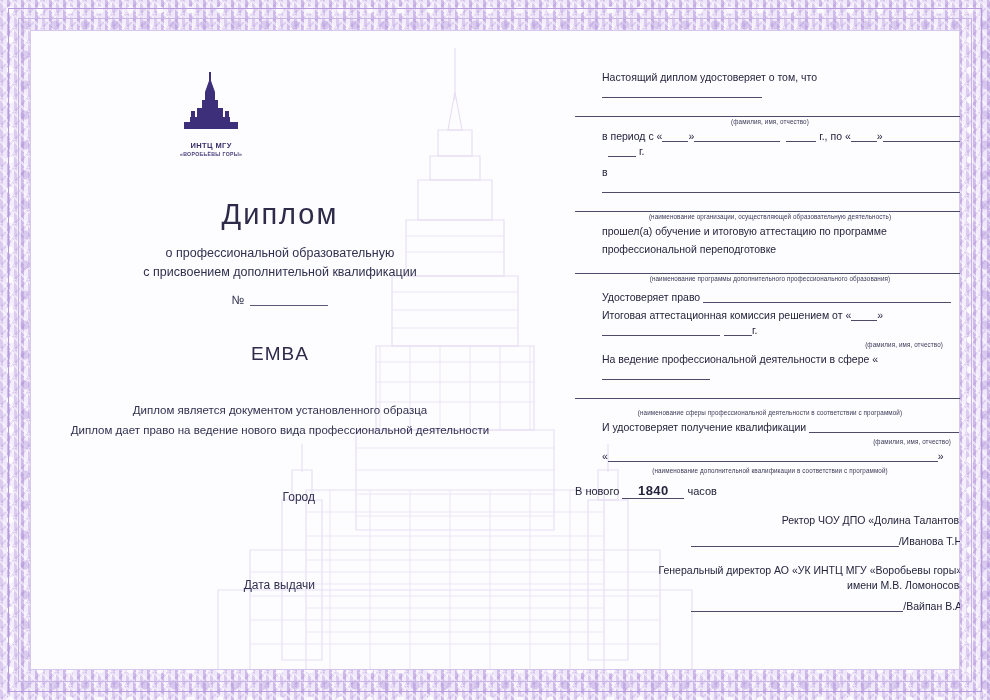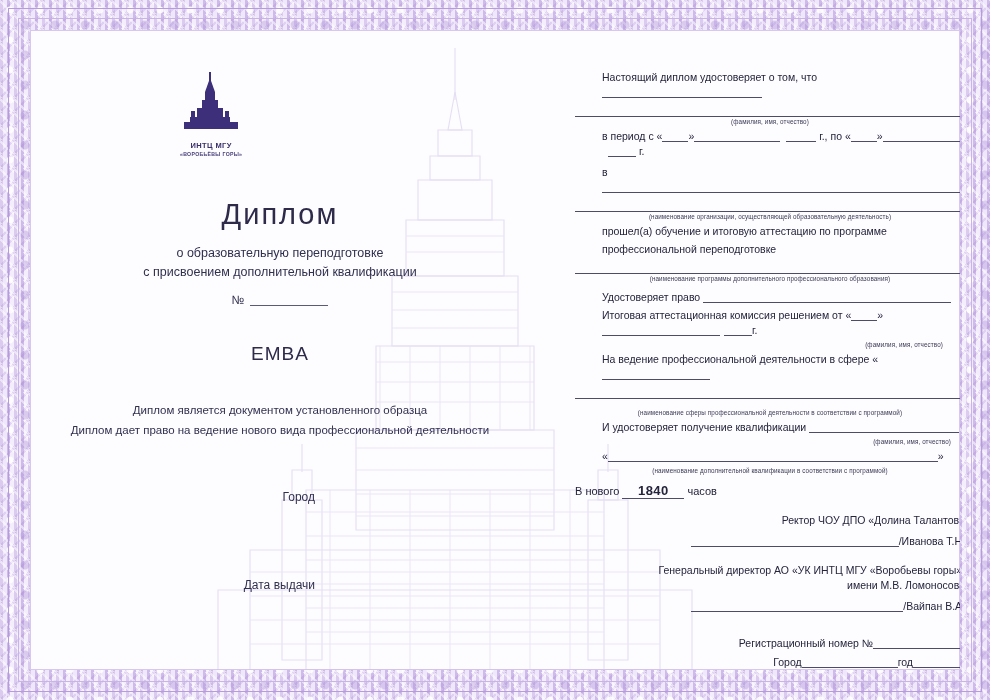--- a/index.html
+++ b/index.html
@@ -224,21 +224,21 @@
             <rect x="43" y="41" width="4" height="8"></rect>
           </svg>
           <div class="logo-caption">ИНТЦ МГУ</div>
           <div class="logo-caption sub">«ВОРОБЬЁВЫ ГОРЫ»</div>
         </div>
       </div>
 
       <div class="diploma-title">Диплом</div>
 
       <div class="subtitle">
-        <div>о образовательную переподготовке</div>
+        <div>о профессиональной образовательную</div>
         <div>с присвоением дополнительной квалификации</div>
       </div>
 
       <div class="numline">
         <span>№</span><span class="nl"></span>
       </div>
 
       <div class="program">EMBA</div>
 
       <div class="note">
@@ -320,24 +320,16 @@
       </div>
 
       <div class="rector">
         <div>Генеральный директор АО «УК ИНТЦ МГУ «Воробьевы горы»,</div>
         <div>имени М.В. Ломоносова</div>
         <div style="margin-top:6px">
           <span class="sign-ul" style="width:212px"></span><span>/Вайпан В.А.</span>
         </div>
       </div>
 
-      <div class="reg">
-        <div>
-          <span>Регистрационный номер №</span><span class="sign-ul" style="width:92px"></span>
-        </div>
-        <div>
-          <span>Город</span><span class="sign-ul" style="width:96px"></span><span>год</span><span class="sign-ul" style="width:52px"></span>
-        </div>
-      </div>
 
     </div>
   </div>
 </div>
 
 </body></html>

